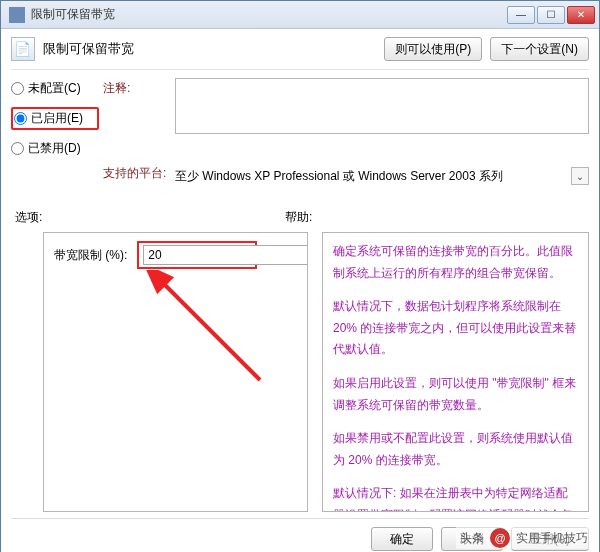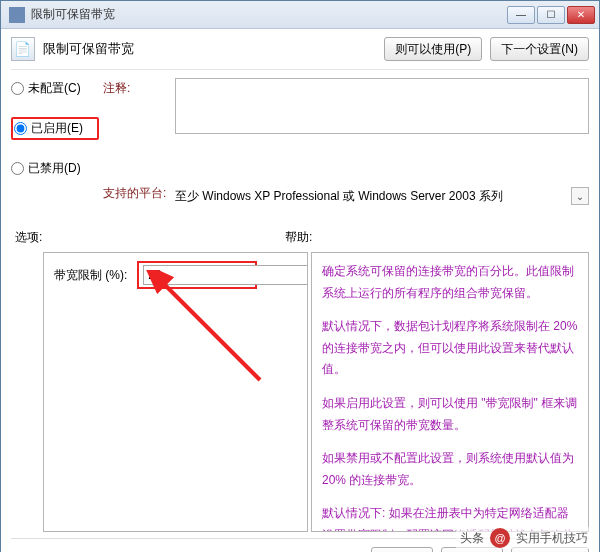--- a/index.html
+++ b/index.html
@@ -68,21 +68,21 @@
     cursor: pointer;
   }
   .thin-sep { border-top:1px solid #e4e4e4; margin: 4px 0 8px 0; }
   .upper-grid {
     display: grid;
     grid-template-columns: 88px 68px 1fr;
     column-gap: 4px;
     row-gap: 6px;
     align-items: start;
   }
-  .radio-col { display:flex; flex-direction:column; gap:20px; padding-top:2px;}
+  .radio-col { display:flex; flex-direction:column; gap:10px; padding-top:2px;}
   .radio-item { display:flex; align-items:center; gap:4px; white-space:nowrap;}
   .radio-item input { margin:0; }
   .highlight-red { border:2px solid #e22; padding:1px 3px 1px 1px; border-radius:2px; display:inline-flex; align-items:flex-end; gap:4px;}
   .label-col { text-align:left; padding-top:2px; color:#7f1d1d;}
   .comment-box {
     width: 100%;
     height: 56px;
     border: 1px solid #b5b5b5;
     background:#fff;
     resize:none;
@@ -100,21 +100,21 @@
     cursor:pointer;
   }
   .section-labels {
     display:flex;
     margin-top: 24px;
     padding-left: 4px;
   }
   .section-labels .lbl-left { width: 270px; }
   .lower-row {
     display:flex;
-    gap: 3px;
+    gap: 14px;
     margin-top: 6px;
     padding-left: 32px;
   }
   .left-pane, .right-pane {
     border:1px solid #b5b5b5;
     height: 280px;
     overflow-y: scroll;
     background:#fff;
     padding: 8px 10px;
   }

